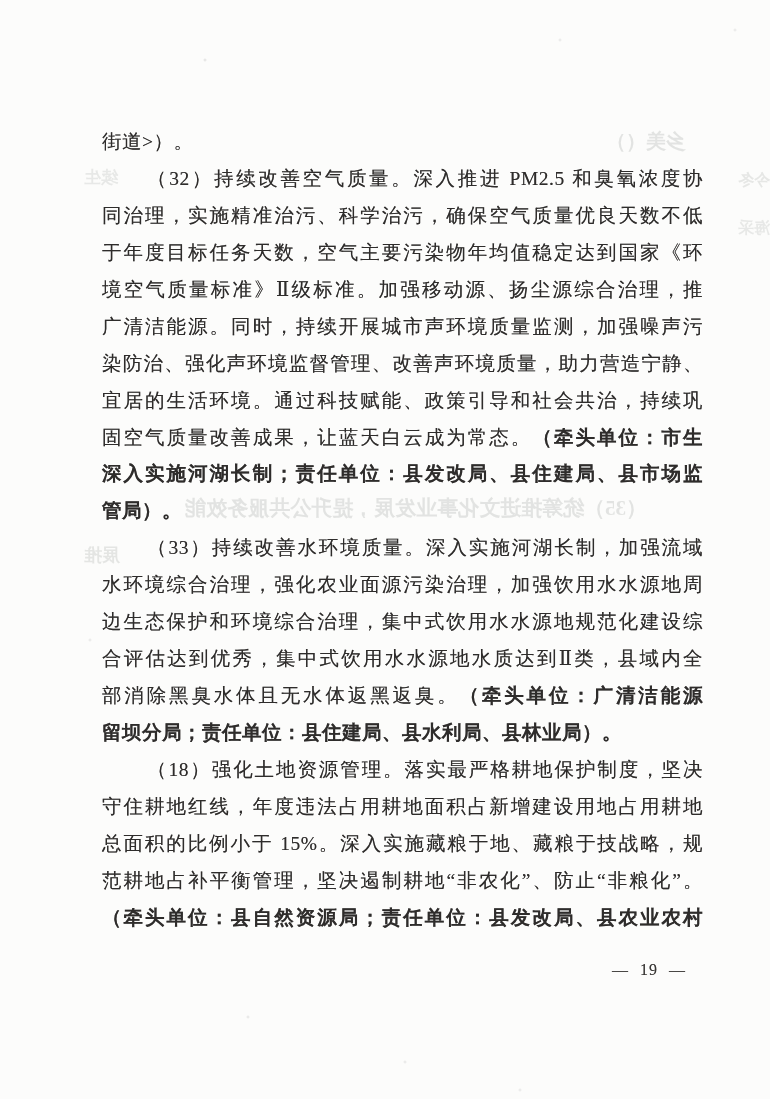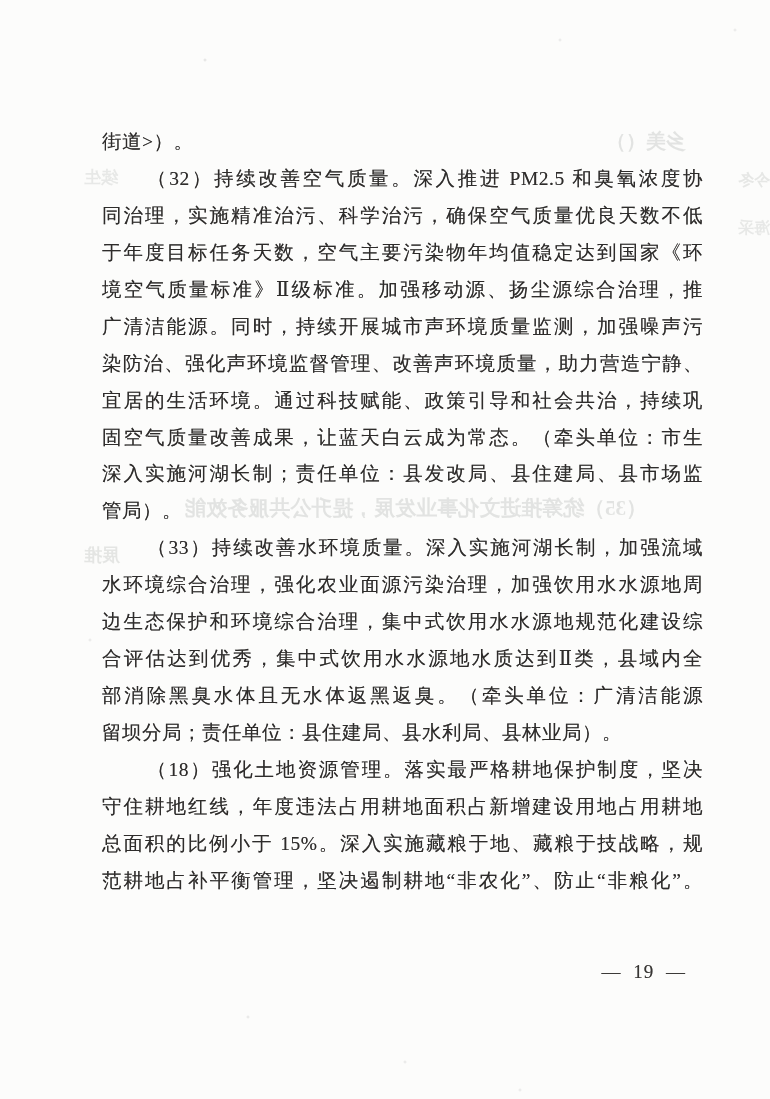--- a/index.html
+++ b/index.html
@@ -31,25 +31,25 @@
     white-space:nowrap;
     letter-spacing:0.5px;
     text-shadow:0 0 0.6px rgba(46,44,43,0.55);
   }
   .line.justify{
     text-align:justify;
     text-align-last:justify;
   }
   .line.left{ text-align:left; }
   .line.indent{ text-indent:45px; }
-  .seg-bold{ font-weight:400; }
+  .seg-bold{ font-weight:700; }
   .page-number{
     position:absolute;
     top:961px;right:84px;
-    font-size:19px;
+    font-size:16px;
     letter-spacing:1px;
     word-spacing:6px;
     color:#383634;
     text-shadow:0 0 0.5px rgba(56,54,52,0.5);
   }
   .bleed{
     position:absolute;
     transform:scaleX(-1);
     transform-origin:center;
     color:#a9ada9;
@@ -78,20 +78,21 @@
       <div class="line justify indent"><span class="seg-regular">（33）持续改善水环境质量。深入实施河湖长制，加强流域</span></div>
       <div class="line justify"><span class="seg-regular">水环境综合治理，强化农业面源污染治理，加强饮用水水源地周</span></div>
       <div class="line justify"><span class="seg-regular">边生态保护和环境综合治理，集中式饮用水水源地规范化建设综</span></div>
       <div class="line justify"><span class="seg-regular">合评估达到优秀，集中式饮用水水源地水质达到Ⅱ类，县域内全</span></div>
       <div class="line justify"><span class="seg-regular">部消除黑臭水体且无水体返黑返臭。</span><span class="seg-bold">（牵头单位：广清洁能源</span></div>
       <div class="line left"><span class="seg-bold">留坝分局；责任单位：县住建局、县水利局、县林业局）。</span></div>
       <div class="line justify indent"><span class="seg-regular">（18）强化土地资源管理。落实最严格耕地保护制度，坚决</span></div>
       <div class="line justify"><span class="seg-regular">守住耕地红线，年度违法占用耕地面积占新增建设用地占用耕地</span></div>
       <div class="line justify"><span class="seg-regular">总面积的比例小于 15%。深入实施藏粮于地、藏粮于技战略，规</span></div>
       <div class="line justify"><span class="seg-regular">范耕地占补平衡管理，坚决遏制耕地“非农化”、防止“非粮化”。</span></div>
+      <div class="line justify"><span class="seg-bold">（牵头单位：县自然资源局；责任单位：县发改局、县农业农村</span></div>
     </div>
   <div class="page-number">— 19 —</div>
   <div id="bleed-layer">
       <div class="bleed" style="left: 606px; top: 128px; font-size: 20px; opacity: 0.3;">乡美（）</div>
       <div class="bleed" style="left: 738px; top: 170px; font-size: 16px; opacity: 0.26;">今冬</div>
       <div class="bleed" style="left: 738px; top: 218px; font-size: 16px; opacity: 0.24;">海采</div>
       <div class="bleed" style="left: 185px; top: 494px; font-size: 21px; opacity: 0.3;">（35）统筹推进文化事业发展，提升公共服务效能</div>
       <div class="bleed" style="left: 84px; top: 543px; font-size: 18px; opacity: 0.28;">展推</div>
       <div class="bleed" style="left: 84px; top: 166px; font-size: 17px; opacity: 0.24;">续生</div>
     </div>

